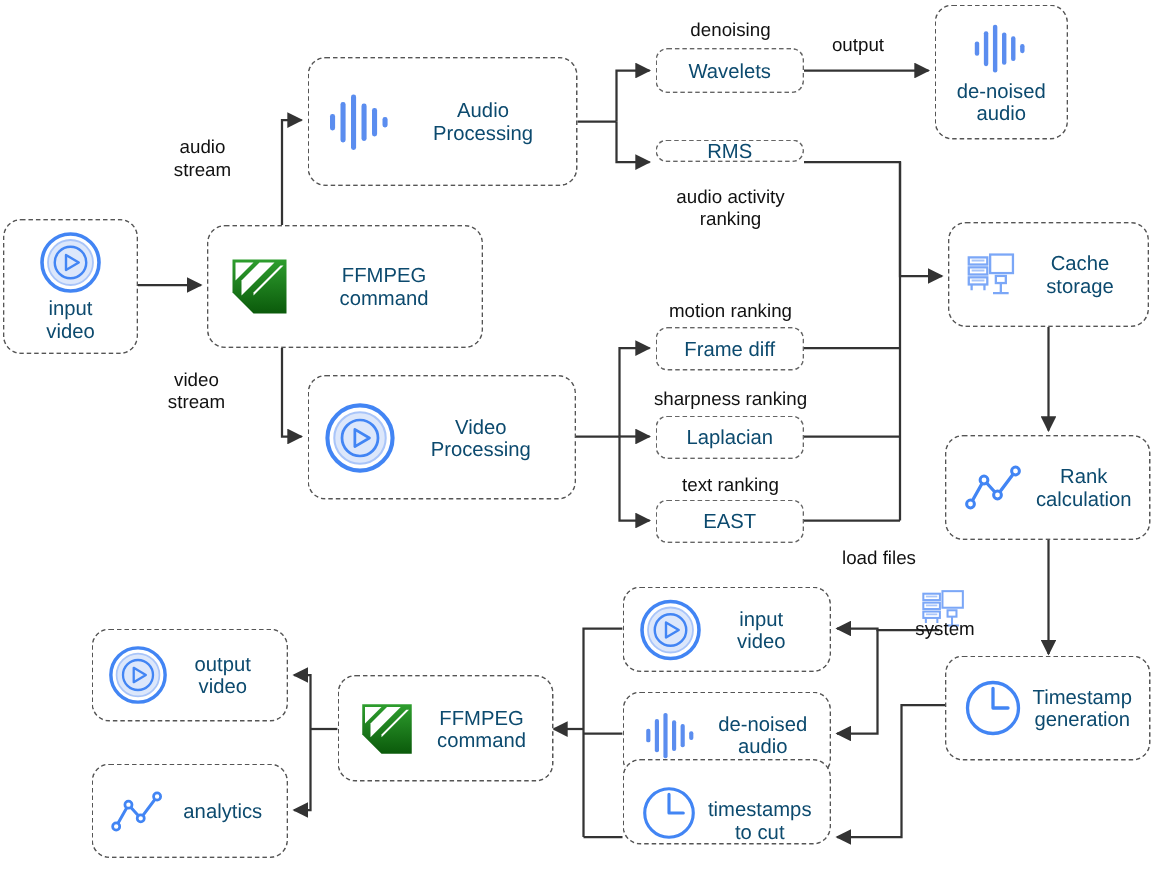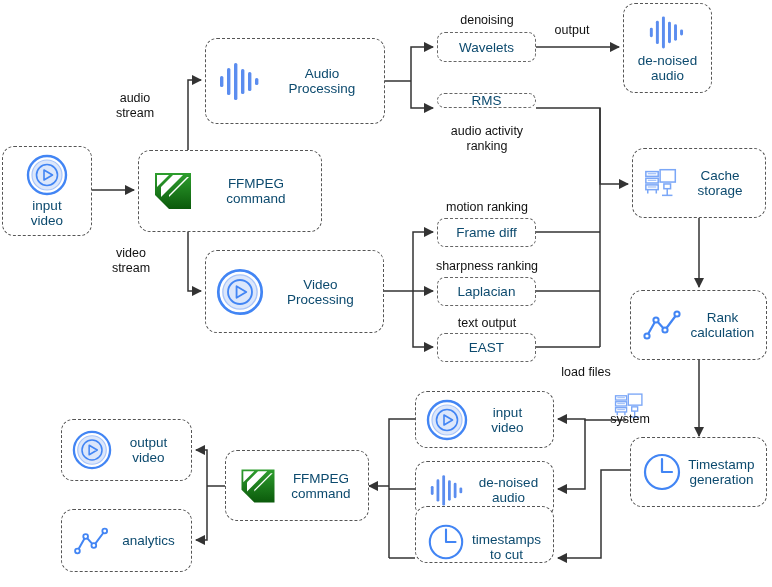--- a/index.html
+++ b/index.html
@@ -405,17 +405,17 @@
 
   <div class="edge-label" style="left:547px; top:23px; width:50px;">output</div>
 
   <div class="edge-label" style="left:428px; top:124px; width:118px;">audio activity
 ranking</div>
 
   <div class="edge-label" style="left:428px; top:200px; width:118px;">motion ranking</div>
 
   <div class="edge-label" style="left:424px; top:259px; width:126px;">sharpness ranking</div>
 
-  <div class="edge-label" style="left:428px; top:316px; width:118px;">text output</div>
+  <div class="edge-label" style="left:428px; top:316px; width:118px;">text ranking</div>
 
   <div class="edge-label" style="left:545px; top:365px; width:82px;">load files</div>
 
 </div>
 
 </body></html>

